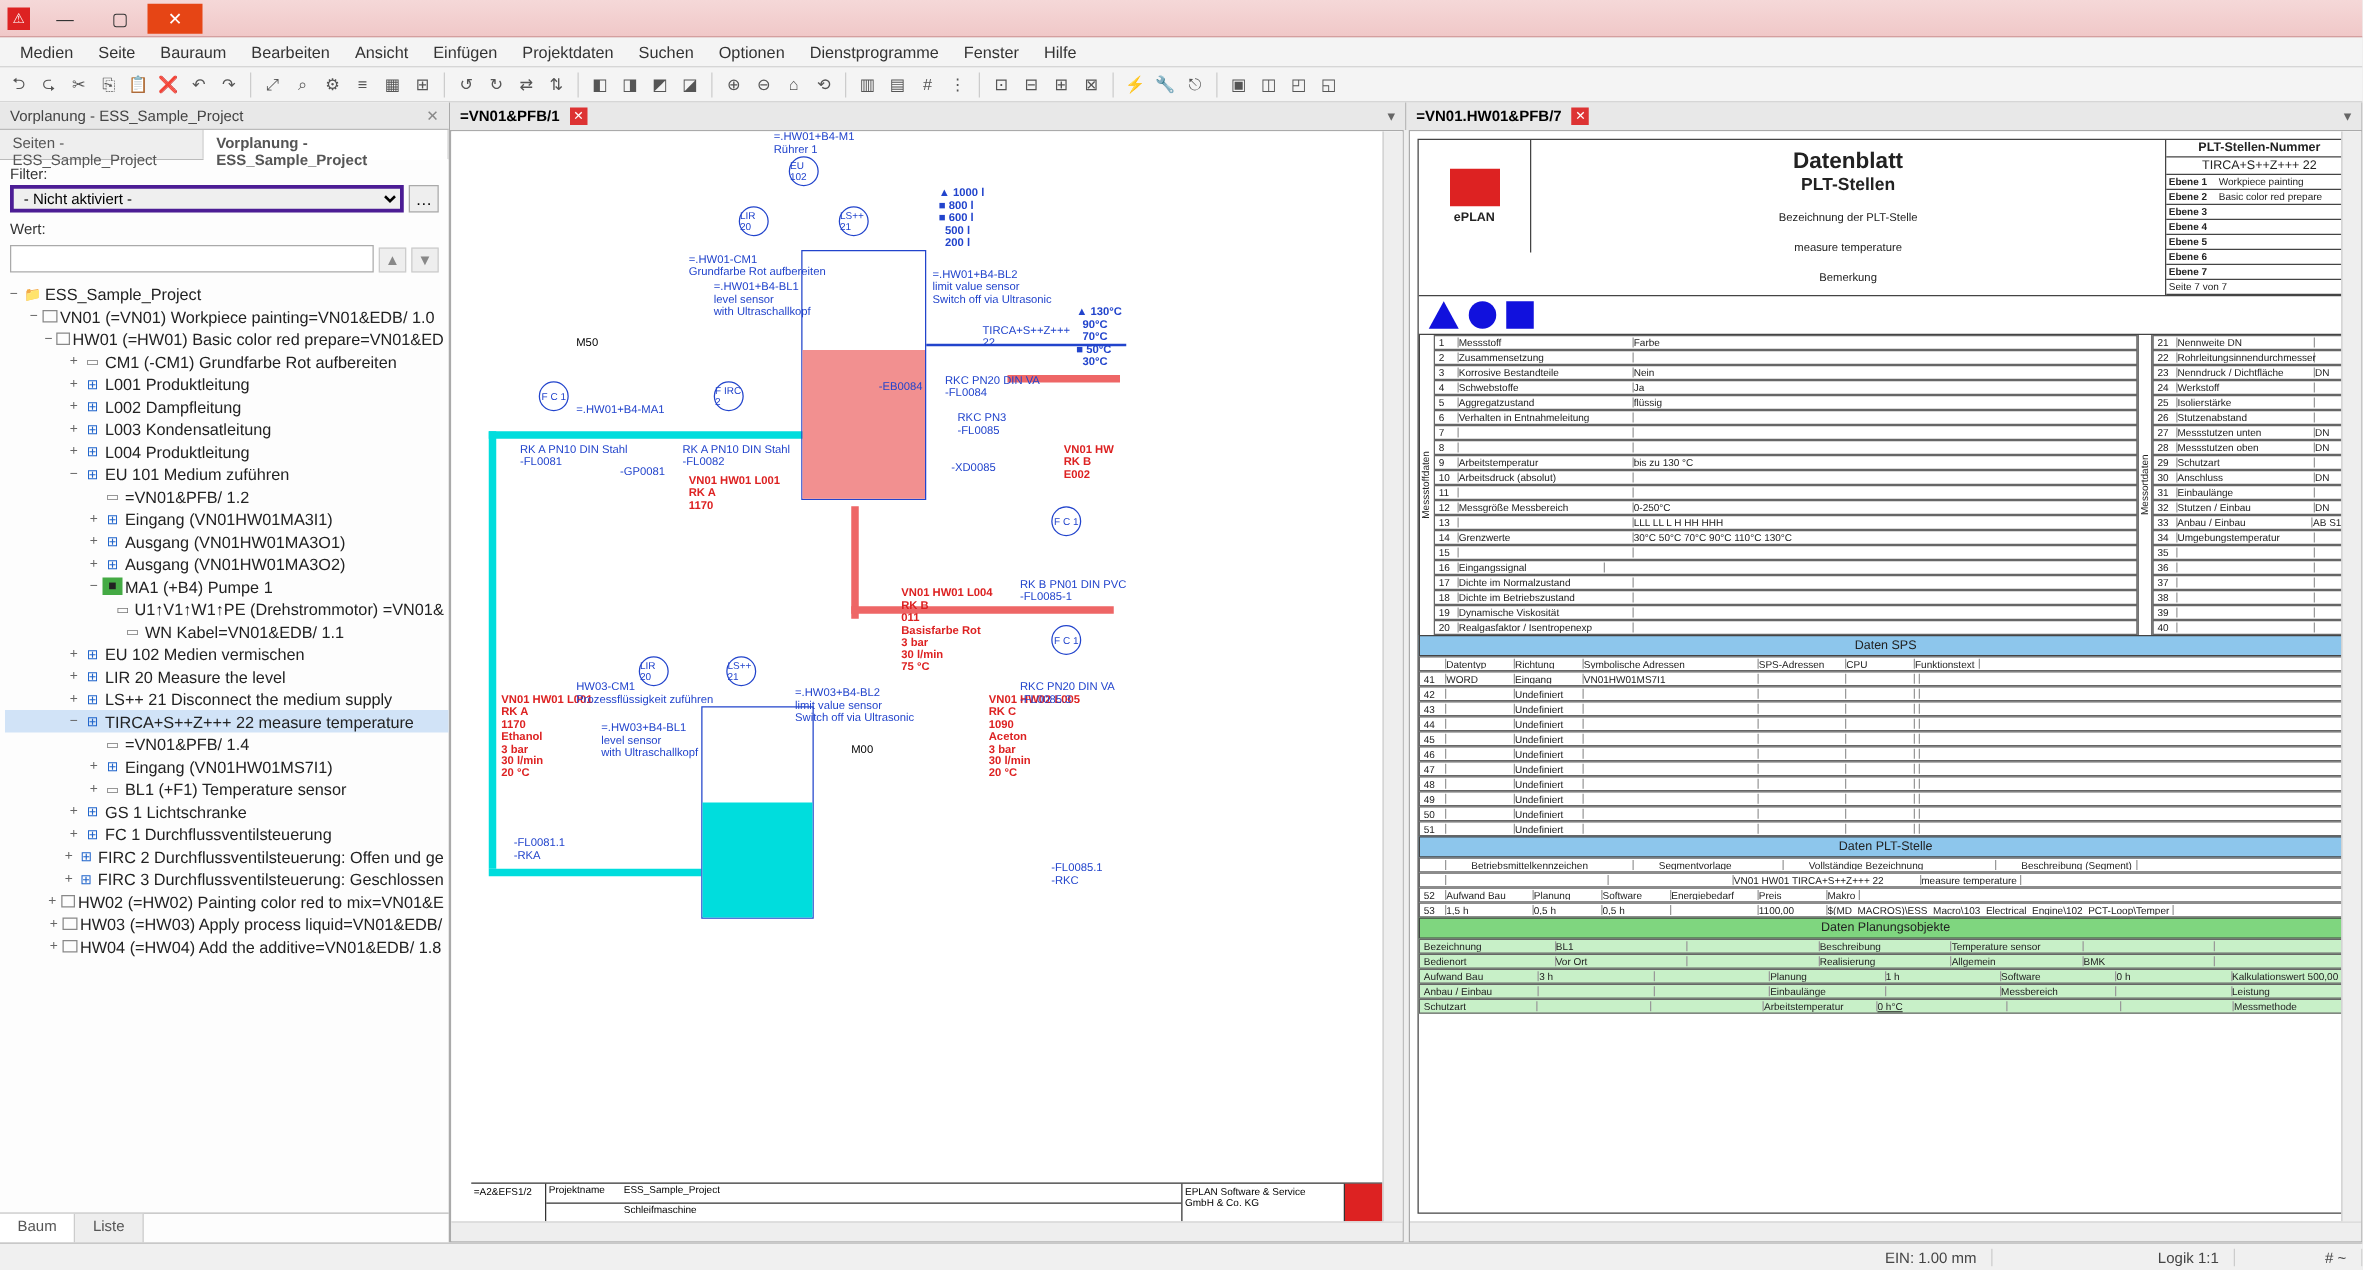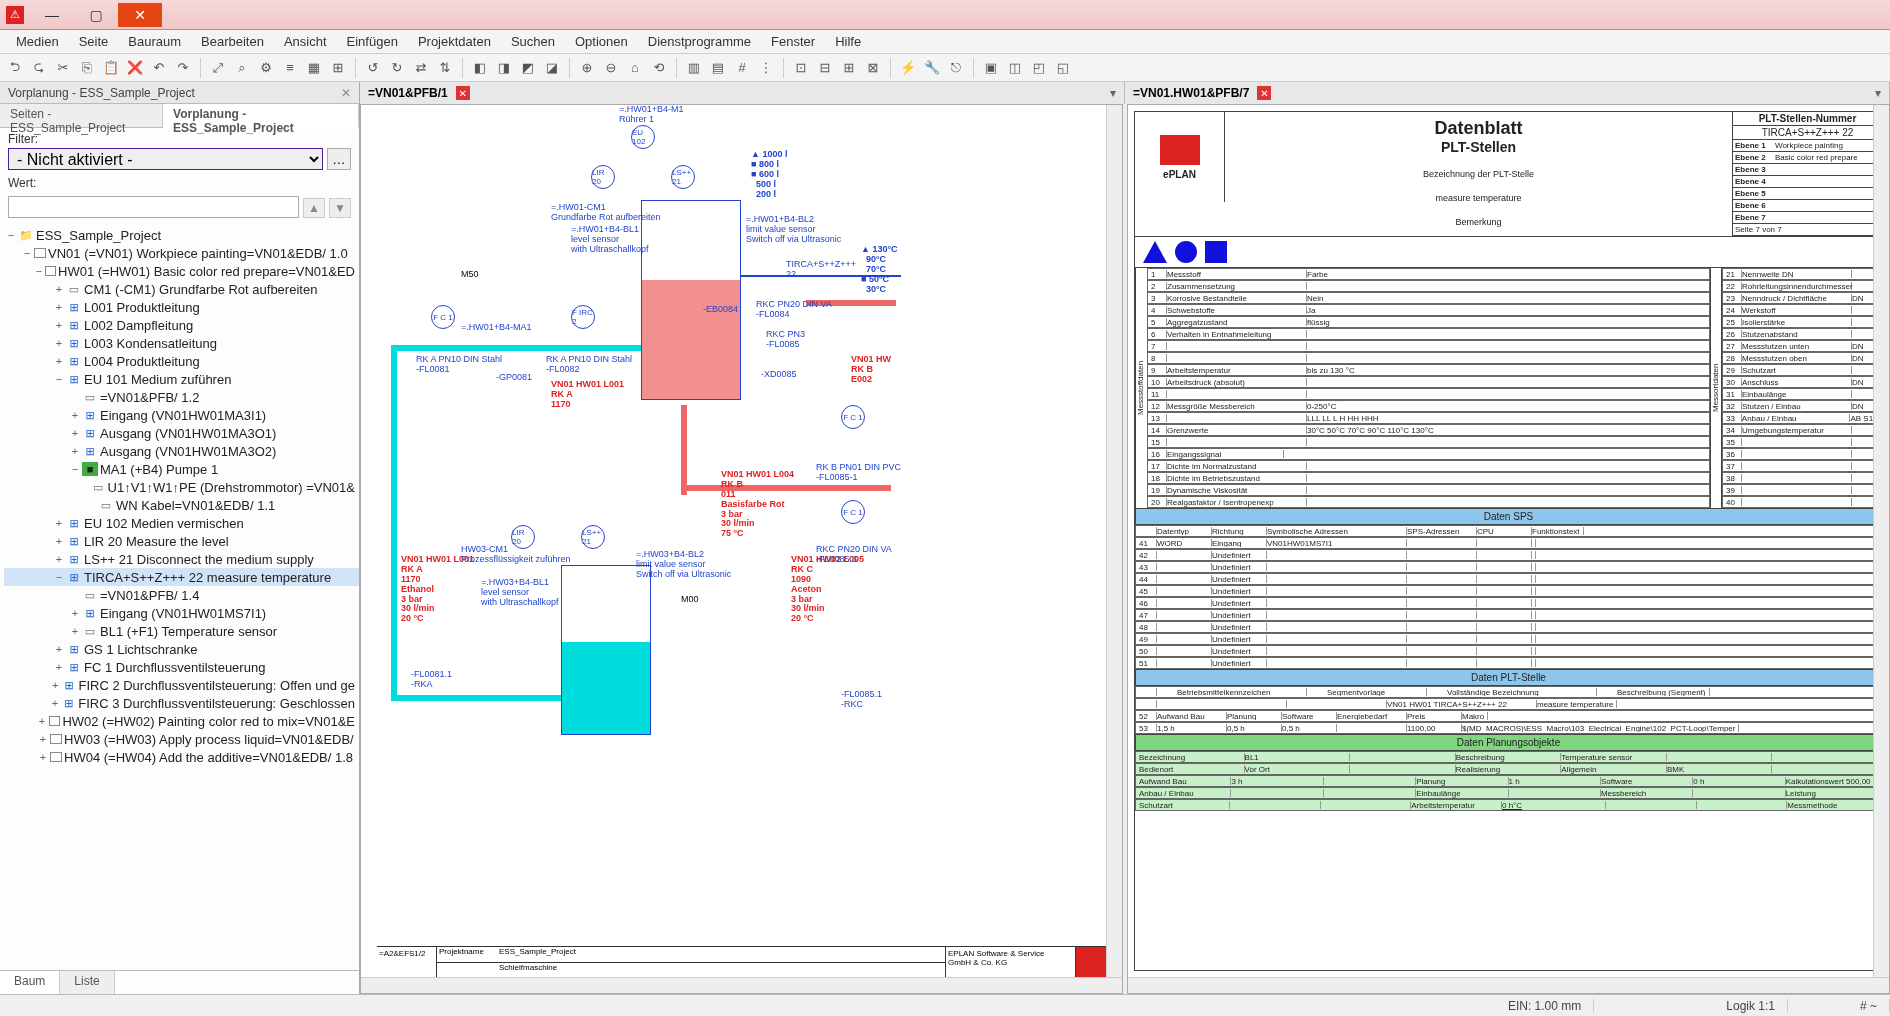--- a/index.html
+++ b/index.html
@@ -28,21 +28,21 @@
 
 .leftpanel { width: 360px; background: #fdfdfd; border-right: 1px solid #aaa; display: flex; flex-direction: column; }
 .panel-tabhdr { height: 22px; background: #e8e8e8; padding-left: 8px; font-size: 12px; line-height: 22px; color: #444; border-bottom: 1px solid #bbb; display: flex; align-items: center; justify-content: space-between; }
 .panel-tabhdr .x { padding-right: 8px; color: #888; }
 .subtabs { height: 24px; display: flex; border-bottom: 1px solid #bbb; }
 .subtab { padding: 3px 10px; font-size: 12px; color: #555; background: #eee; border-right: 1px solid #ccc; }
 .subtab.active { background: #fff; font-weight: bold; border-bottom: 1px solid #fff; margin-bottom: -1px; }
 .filterrow { padding: 4px 8px 2px 8px; font-size: 12px; }
 .filterrow label { display: block; color: #333; margin-bottom: 2px; }
 .filterrow .frow { display: flex; gap: 4px; }
-.filterrow select, .filterrow input { flex: 1; height: 22px; border: 1px solid #4c1d95; padding: 0 4px; font-size: 16px; }
+.filterrow select, .filterrow input { flex: 1; height: 22px; border: 3px solid #4c1d95; padding: 0 4px; font-size: 12px; }
 .filterrow button { width: 24px; height: 22px; border: 1px solid #aaa; background: #eee; }
 .wertrow { padding: 2px 8px 4px 8px; display: flex; align-items: flex-end; gap: 4px; }
 .wertrow input { flex: 1; height: 22px; border: 1px solid #aaa; }
 .wertrow .arrow { width: 22px; height: 20px; background: #eee; border: 1px solid #ccc; color: #888; display: flex; align-items: center; justify-content: center; }
 
 .tree { flex: 1; overflow: auto; padding: 4px 0 4px 4px; font-size: 13px; color: #222; }
 .tree-row { display: flex; align-items: center; height: 18px; white-space: nowrap; padding-right: 4px; }
 .tree-row .tw { width: 14px; text-align: center; color: #666; font-size: 11px; }
 .tree-row .ico { width: 16px; height: 14px; margin-right: 2px; display: inline-flex; align-items: center; justify-content: center; font-size: 11px; }
 .tree-row .ico.folder { color: #c9a23b; }

